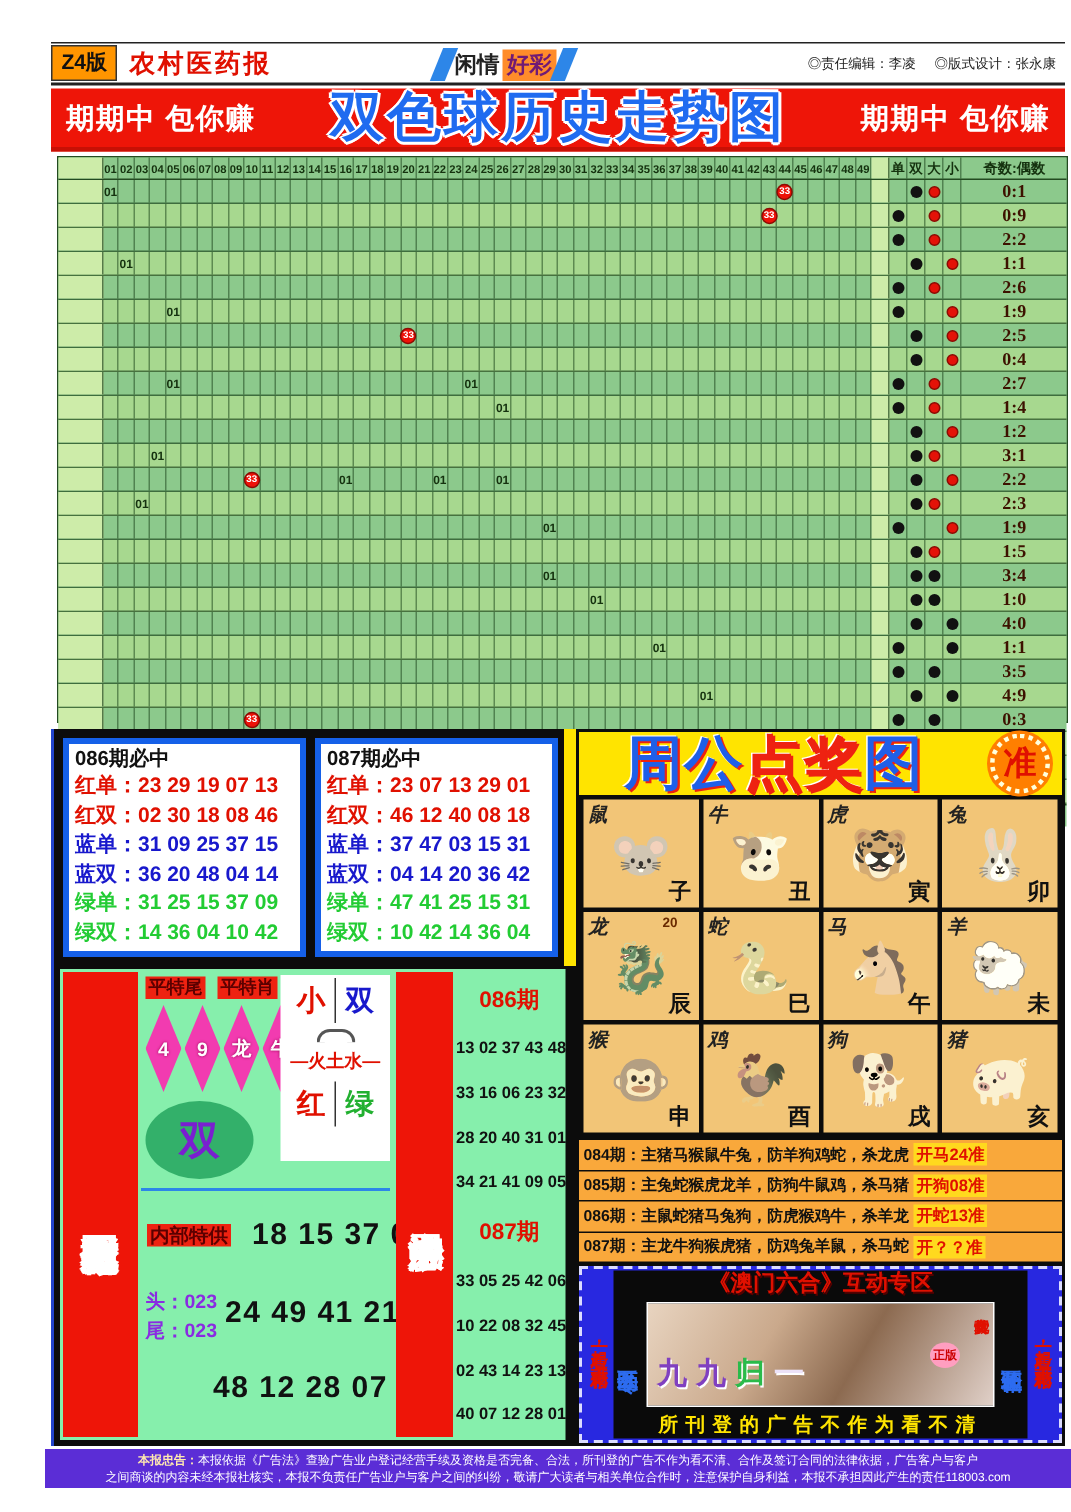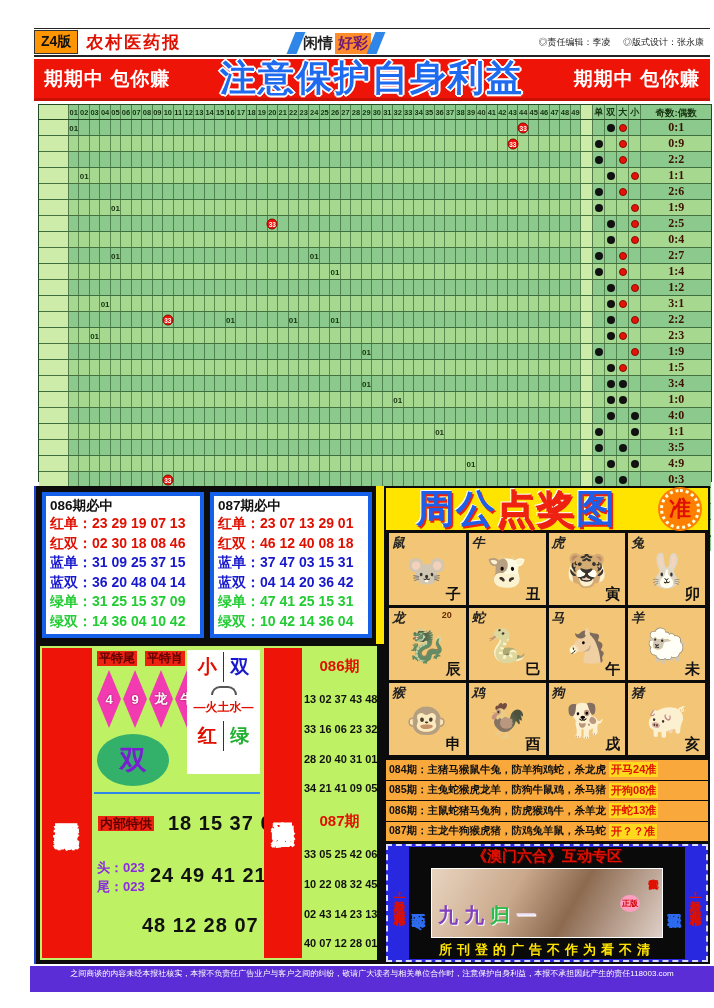--- a/index.html
+++ b/index.html
@@ -85,21 +85,21 @@
   .macau-title { text-align:center; font-size:15px; font-weight:bold; color:#e01000; text-shadow:1px 1px 0 #550000; line-height:17px; }
   .macau-body { flex:1; display:flex; align-items:center; }
   .inner-blue { color:#2d6cf0; font-size:14px; width:20px; }
   .photo { flex:1; height:70px; margin:0 2px; background:linear-gradient(120deg,#e8d4c0 0%,#caa98c 35%,#8c6a50 60%,#e0d0c8 100%); position:relative; border:1px solid #fff; }
   .photo .jiu { position:absolute; left:6px; bottom:8px; font-size:20px; font-weight:bold; letter-spacing:6px; text-shadow:1px 1px 0 #fff; }
   .photo .side { position:absolute; right:2px; top:2px; writing-mode:vertical-rl; text-orientation:upright; color:#e01000; font-size:10px; font-weight:bold; }
   .photo .zb { position:absolute; right:22px; top:26px; background:#ff9ec0; color:#c00; font-size:8px; font-weight:bold; border-radius:50%; padding:3px 2px; }
   .macau-bottom { text-align:center; color:#ffe400; font-size:13px; font-weight:bold; letter-spacing:5px; line-height:18px; }
 
   
-  .qxc { position:absolute; left:4px; top:160px; width:337px; height:314px; background:#bef264; }
+  .qxc { position:absolute; left:4px; top:160px; width:337px; height:314px; background:#86efac; }
   .vbanner { position:absolute; top:2px; bottom:2px; background:#ee1508; color:#fff; font-weight:bold; display:flex; align-items:center; justify-content:center; }
   .vbanner .vtext { font-size:26px; line-height:1; }
   .qxc-left-banner { left:2px; width:50px; }
   .qxc-mid-banner { left:224px; width:38px; }
   .qxc-mid-banner .vtext { font-size:24px; }
   .tag { position:absolute; background:#ee2211; color:#5c0000; font-weight:bold; font-size:12px; padding:0 2px; line-height:15px; }
   .diamond { position:absolute; width:24px; height:58px; background:#f23bb0; clip-path:polygon(50% 0,100% 50%,50% 100%,0 50%);
     display:flex; align-items:center; justify-content:center; font-weight:bold; }
   .diamond span { color:#fff; font-size:13px; text-shadow:0 0 2px #90004a; }
   .whitebox { position:absolute; left:147px; top:4px; width:73px; height:124px; background:#fff; }
@@ -136,21 +136,21 @@
       <span class="slash"></span>
     </div>
     <div class="credits">
       <span>◎责任编辑：李凌</span>
       <span>◎版式设计：张永康</span>
     </div>
   </div>
 
   <div class="titlebar">
     <span class="slogan">期期中 包你赚</span>
-    <span class="main-title">注意保护自身利益</span>
+    <span class="main-title">双色球历史走势图</span>
     <span class="slogan">期期中 包你赚</span>
   </div>
 
   <div class="grid">
       <div class="ghead">
         <div class="gut"></div>
         <div class="hcell">01</div>
         <div class="hcell">02</div>
         <div class="hcell">03</div>
         <div class="hcell">04</div>
@@ -2110,16 +2110,17 @@
           <div class="macau-bottom">所刊登的广告不作为看不清</div>
         </div>
         <div class="vstrip">
           <span class="vtext strip-red">一起看，更精彩！</span>
         </div>
       </div>
     </div>
   </div>
 
   <div class="footer">
+    <div><b>本报忠告：</b><span>本报依据《广告法》查验广告业户登记经营手续及资格是否完备、合法，所刊登的广告不作为看不清、合作及签订合同的法律依据，广告客户与客户</span></div>
     <div><span>之间商谈的内容未经本报社核实，本报不负责任广告业户与客户之间的纠纷，敬请广大读者与相关单位合作时，注意保护自身利益，本报不承担因此产生的责任118003.com</span></div>
   </div>
 
 </div>
 
 </body></html>

